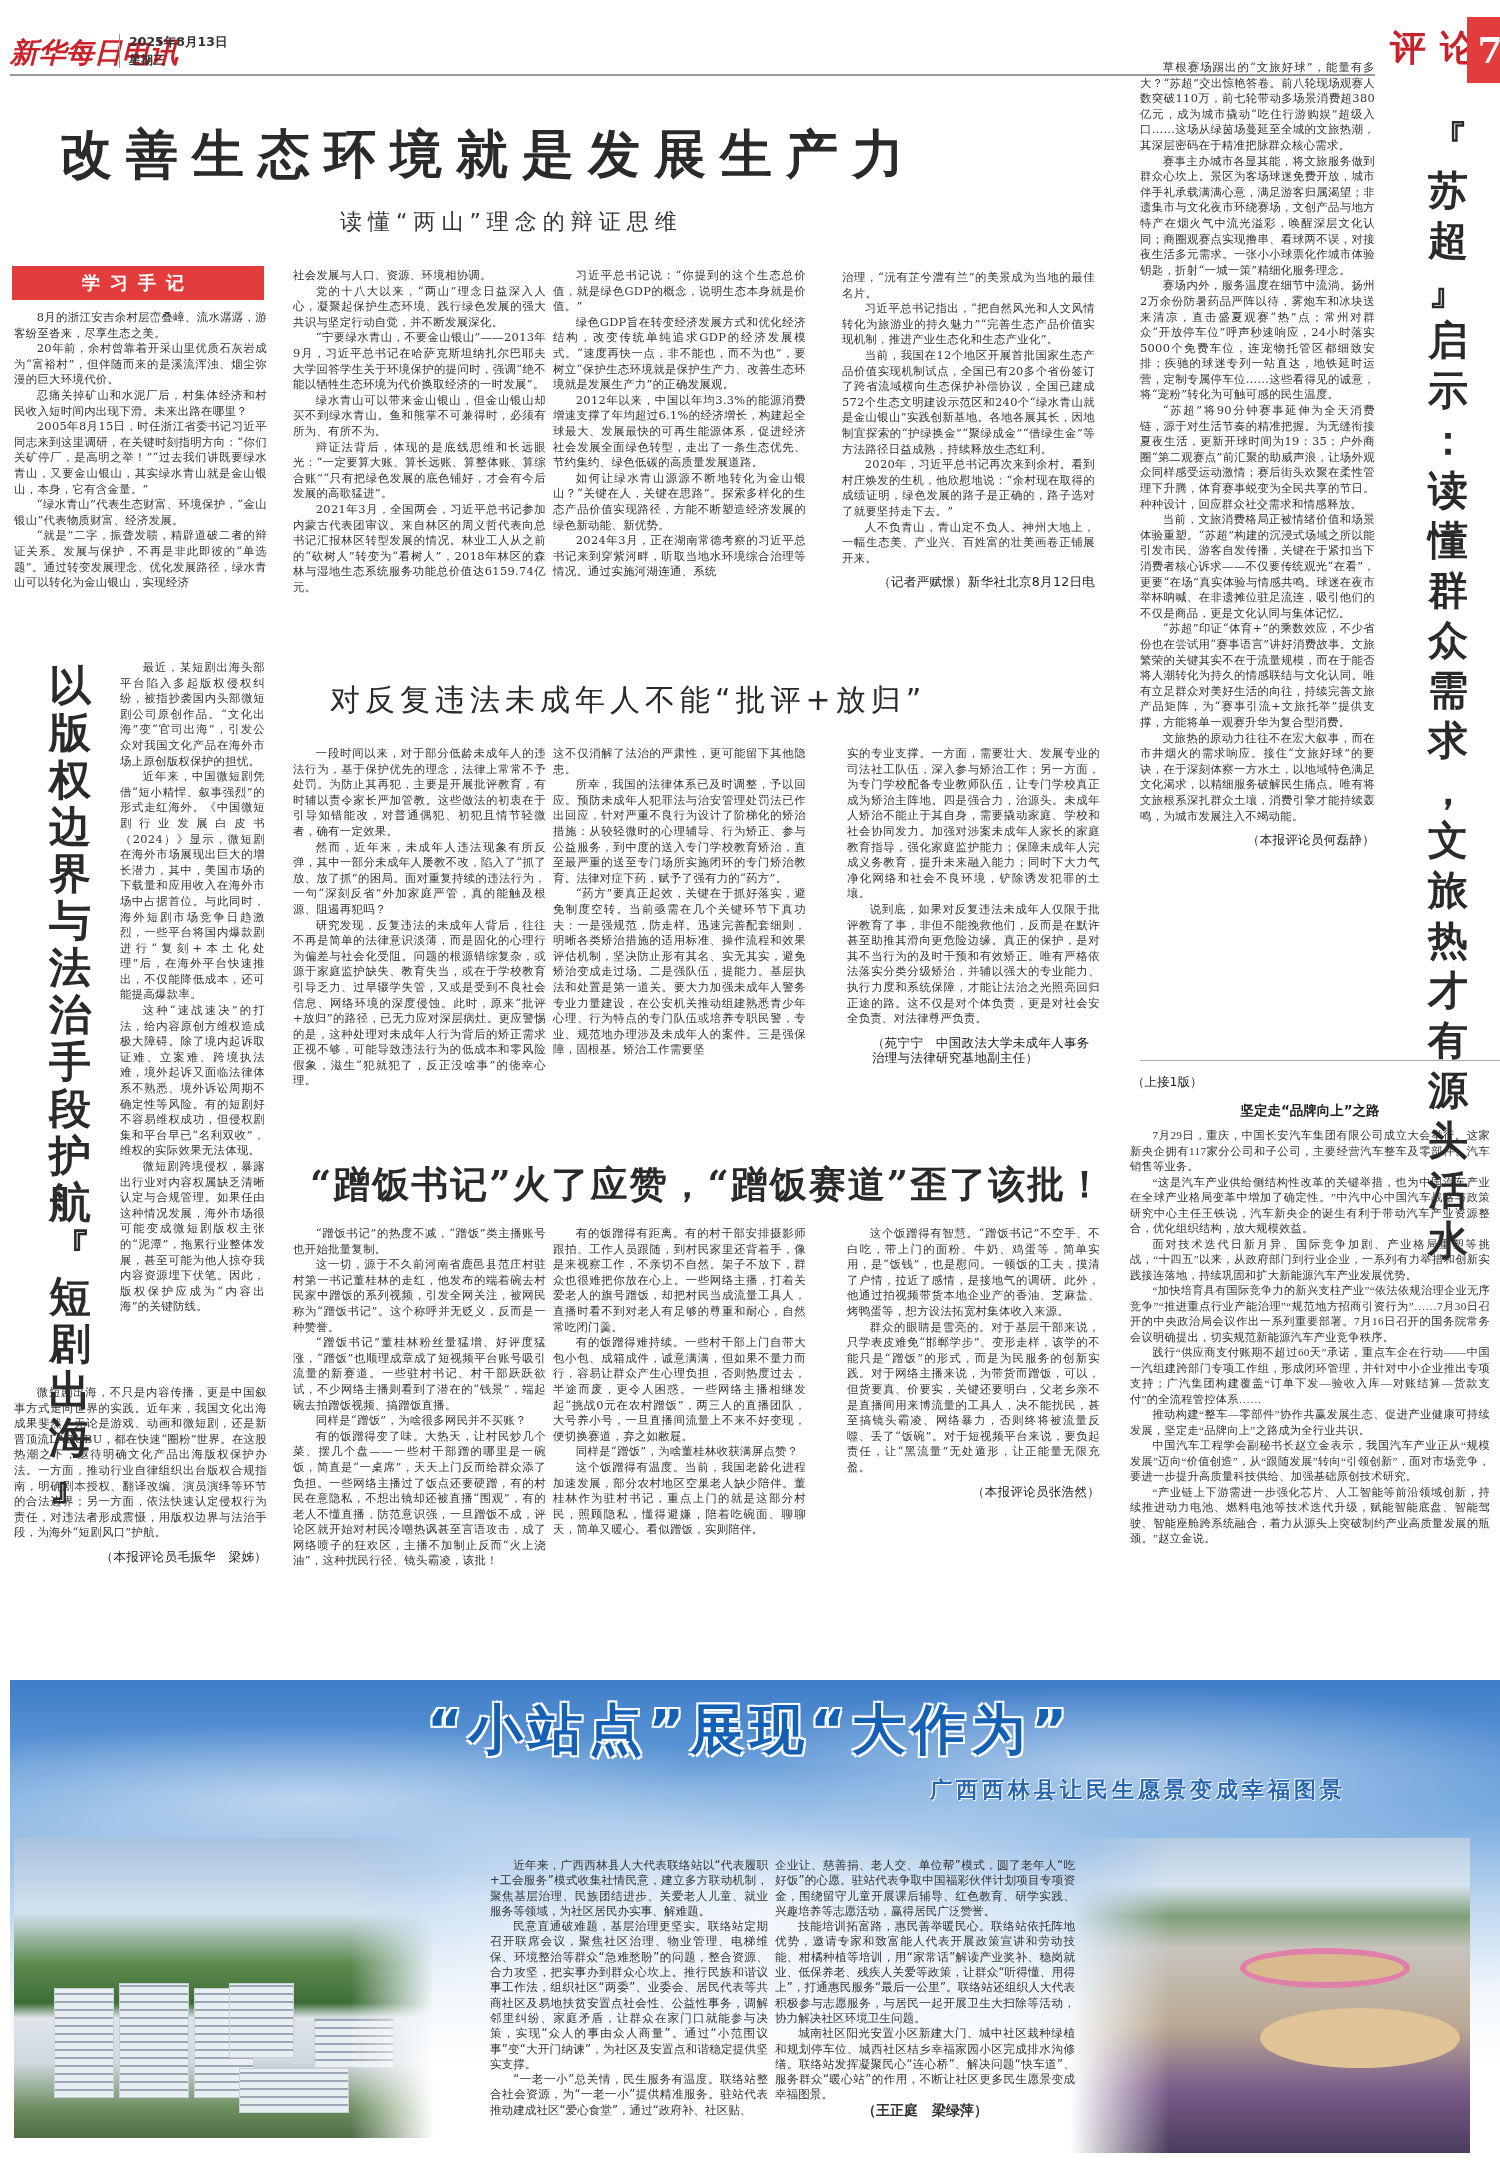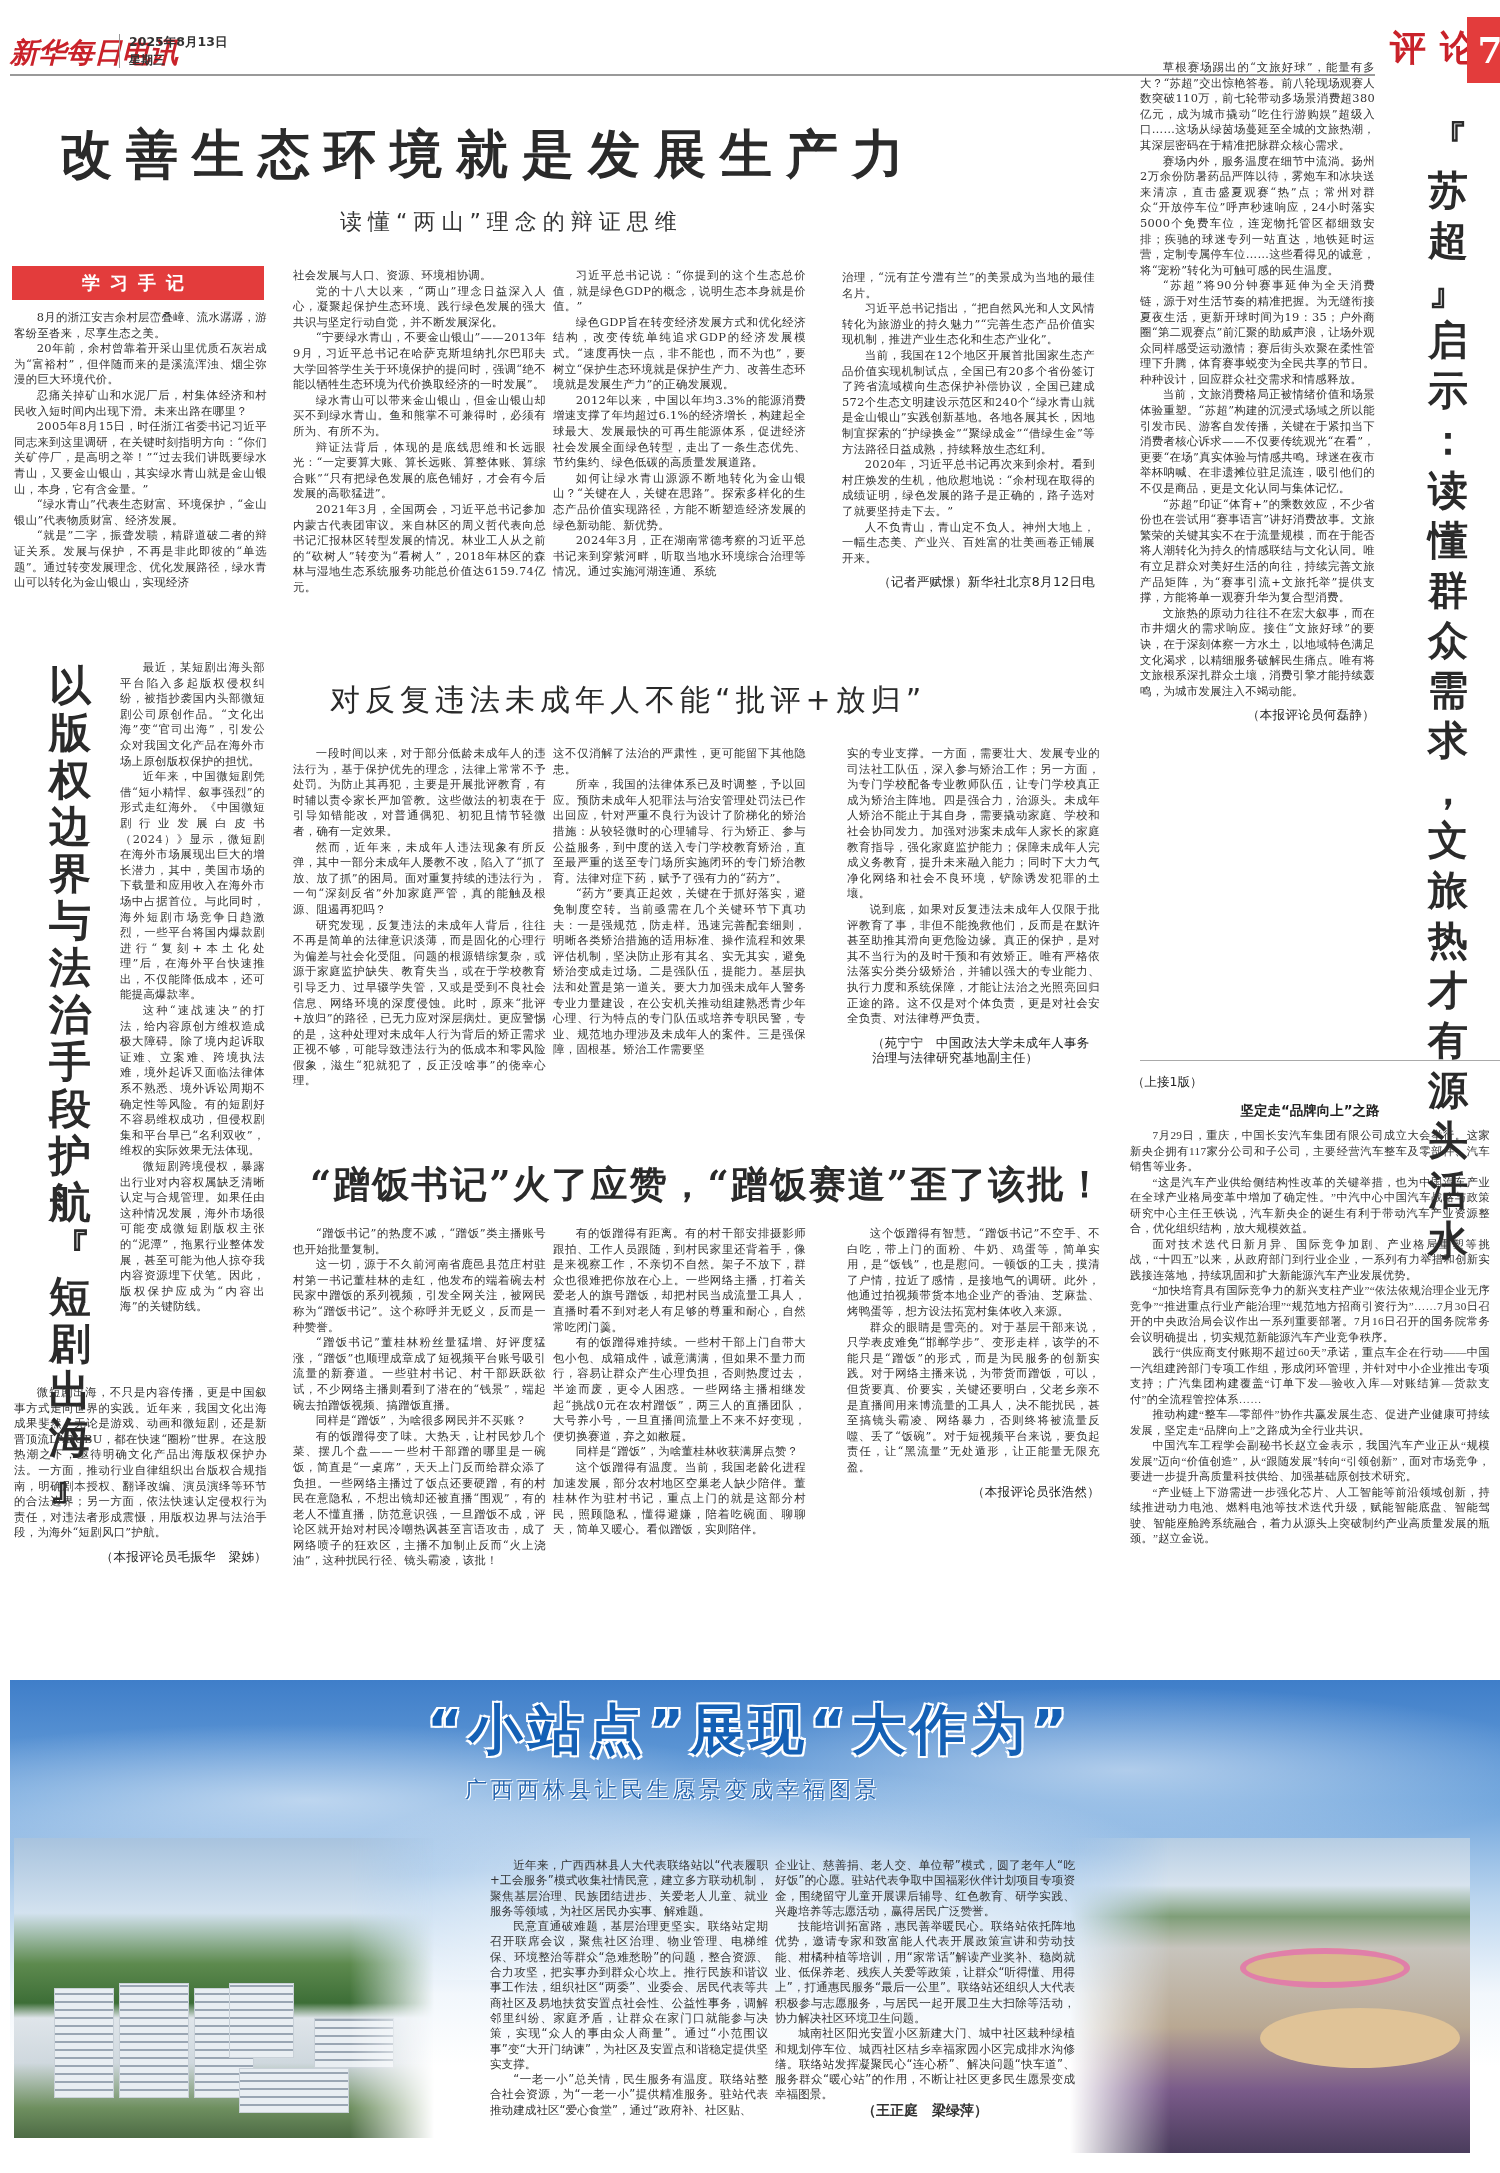--- a/index.html
+++ b/index.html
@@ -46,21 +46,21 @@
 #e-col2{left:553px;top:1226px;width:253px}
 #e-col3{left:847px;top:1226px;width:253px}
 
 #f-cont{left:1132px;top:1074px;font-family:"DejaVu Sans",sans-serif;font-size:12.5px;color:#222}
 #f-title{left:1140px;top:1102px;width:340px;text-align:center;font-family:"DejaVu Sans",sans-serif;font-size:13.5px;font-weight:bold;color:#222}
 #f-col{left:1130px;top:1128px;width:360px;font-family:Liberation Serif, serif;font-size:11.2px;line-height:15.5px}
 
 #banner{left:10px;top:1680px;width:1490px;height:483px;background:linear-gradient(180deg,#3f7ec9 0%,#6ea4dc 25%,#b9d4ee 45%,#f2f7fc 65%,#ffffff 80%)}
 #banner-clouds{left:10px;top:1680px;width:1490px;height:300px;background:radial-gradient(ellipse at 20% 40%,rgba(255,255,255,.55) 0,rgba(255,255,255,0) 30%),radial-gradient(ellipse at 75% 30%,rgba(255,255,255,.5) 0,rgba(255,255,255,0) 28%),radial-gradient(ellipse at 50% 80%,rgba(255,255,255,.8) 0,rgba(255,255,255,0) 45%)}
 #banner-title{left:0;top:1694px;width:1500px;text-align:center;font-family:"DejaVu Sans",sans-serif;font-size:54px;font-weight:bold;color:#1460b5;letter-spacing:6px;text-shadow:0 0 3px #fff,2px 2px 0 #fff,-2px -2px 0 #fff,2px -2px 0 #fff,-2px 2px 0 #fff}
-#banner-subtitle{left:0;top:1775px;width:1346px;text-align:center;font-family:"DejaVu Sans",sans-serif;font-size:22px;font-weight:normal;color:#2766b0;letter-spacing:4px;text-shadow:1px 1px 0 #fff,-1px -1px 0 #fff}
+#banner-subtitle{left:0;top:1775px;width:1346px;text-align:right;font-family:"DejaVu Sans",sans-serif;font-size:22px;font-weight:bold;color:#2766b0;letter-spacing:4px;text-shadow:1px 1px 0 #fff,-1px -1px 0 #fff}
 #photo-left{left:14px;top:1838px;width:420px;height:300px;border-radius:0 0 0 0;background:linear-gradient(180deg,#a8c3de 0%,#d3e2ef 25%,#5d8a4e 42%,#3d6e37 55%,#dfe5ea 60%,#cfd8de 75%,#6e8f5f 90%,#4d6b45 100%);-webkit-mask-image:linear-gradient(90deg,#000 80%,transparent 100%);mask-image:linear-gradient(90deg,#000 80%,transparent 100%)}
 .bldg{position:absolute;background:repeating-linear-gradient(0deg,#e9eef2 0 6px,#9aa6b3 6px 8px);border:1px solid #c9d1d8}
 #photo-right{left:1070px;top:1838px;width:400px;height:315px;background:linear-gradient(180deg,#b6cde3 0%,#d7e3ee 15%,#7f9e78 25%,#c7c4bd 35%,#b9a892 60%,#7a5b8a 80%,#4a3c5c 100%);-webkit-mask-image:linear-gradient(90deg,transparent 0%,#000 25%);mask-image:linear-gradient(90deg,transparent 0%,#000 25%)}
 .g-col{font-family:"DejaVu Sans",sans-serif;font-size:11.6px;line-height:15.3px;color:#333;text-align:justify}
 .g-col p{text-indent:2em}
 #g-col1{left:490px;top:1858px;width:278px}
 #g-col2{left:775px;top:1858px;width:300px}
 #g-sig{text-align:center;font-weight:bold;font-size:14px}
 </style>
 </head>
@@ -104,20 +104,21 @@
   <p class="noind">治理，“沅有芷兮澧有兰”的美景成为当地的最佳名片。</p>
   <p>习近平总书记指出，“把自然风光和人文风情转化为旅游业的持久魅力”“完善生态产品价值实现机制，推进产业生态化和生态产业化”。</p>
   <p>当前，我国在12个地区开展首批国家生态产品价值实现机制试点，全国已有20多个省份签订了跨省流域横向生态保护补偿协议，全国已建成572个生态文明建设示范区和240个“绿水青山就是金山银山”实践创新基地。各地各展其长，因地制宜探索的“护绿换金”“聚绿成金”“借绿生金”等方法路径日益成熟，持续释放生态红利。</p>
   <p>2020年，习近平总书记再次来到余村。看到村庄焕发的生机，他欣慰地说：“余村现在取得的成绩证明，绿色发展的路子是正确的，路子选对了就要坚持走下去。”</p>
   <p>人不负青山，青山定不负人。神州大地上，一幅生态美、产业兴、百姓富的壮美画卷正铺展开来。</p>
   <div class="sig">（记者严赋憬）新华社北京8月12日电</div>
 </div>
 
 <div class="abs txt" id="b-col">
   <p>草根赛场踢出的“文旅好球”，能量有多大？“苏超”交出惊艳答卷。前八轮现场观赛人数突破110万，前七轮带动多场景消费超380亿元，成为城市撬动“吃住行游购娱”超级入口……这场从绿茵场蔓延至全城的文旅热潮，其深层密码在于精准把脉群众核心需求。</p>
+  <p>赛事主办城市各显其能，将文旅服务做到群众心坎上。景区为客场球迷免费开放，城市伴手礼承载满满心意，满足游客归属渴望；非遗集市与文化夜市环绕赛场，文创产品与地方特产在烟火气中流光溢彩，唤醒深层文化认同；商圈观赛点实现撸串、看球两不误，对接夜生活多元需求。一张小小球票化作城市体验钥匙，折射“一城一策”精细化服务理念。</p>
   <p>赛场内外，服务温度在细节中流淌。扬州2万余份防暑药品严阵以待，雾炮车和冰块送来清凉，直击盛夏观赛“热”点；常州对群众“开放停车位”呼声秒速响应，24小时落实5000个免费车位，连宠物托管区都细致安排；疾驰的球迷专列一站直达，地铁延时运营，定制专属停车位……这些看得见的诚意，将“宠粉”转化为可触可感的民生温度。</p>
   <p>“苏超”将90分钟赛事延伸为全天消费链，源于对生活节奏的精准把握。为无缝衔接夏夜生活，更新开球时间为19：35；户外商圈“第二观赛点”前汇聚的助威声浪，让场外观众同样感受运动激情；赛后街头欢聚在柔性管理下升腾，体育赛事蜕变为全民共享的节日。种种设计，回应群众社交需求和情感释放。</p>
   <p>当前，文旅消费格局正被情绪价值和场景体验重塑。“苏超”构建的沉浸式场域之所以能引发市民、游客自发传播，关键在于紧扣当下消费者核心诉求——不仅要传统观光“在看”，更要“在场”真实体验与情感共鸣。球迷在夜市举杯呐喊、在非遗摊位驻足流连，吸引他们的不仅是商品，更是文化认同与集体记忆。</p>
   <p>“苏超”印证“体育+”的乘数效应，不少省份也在尝试用“赛事语言”讲好消费故事。文旅繁荣的关键其实不在于流量规模，而在于能否将人潮转化为持久的情感联结与文化认同。唯有立足群众对美好生活的向往，持续完善文旅产品矩阵，为“赛事引流+文旅托举”提供支撑，方能将单一观赛升华为复合型消费。</p>
   <p>文旅热的原动力往往不在宏大叙事，而在市井烟火的需求响应。接住“文旅好球”的要诀，在于深刻体察一方水土，以地域特色满足文化渴求，以精细服务破解民生痛点。唯有将文旅根系深扎群众土壤，消费引擎才能持续轰鸣，为城市发展注入不竭动能。</p>
   <div class="sig">（本报评论员何磊静）</div>
 </div>
 <div class="abs" id="b-title">
   <div>『</div>
   <div>苏</div>

